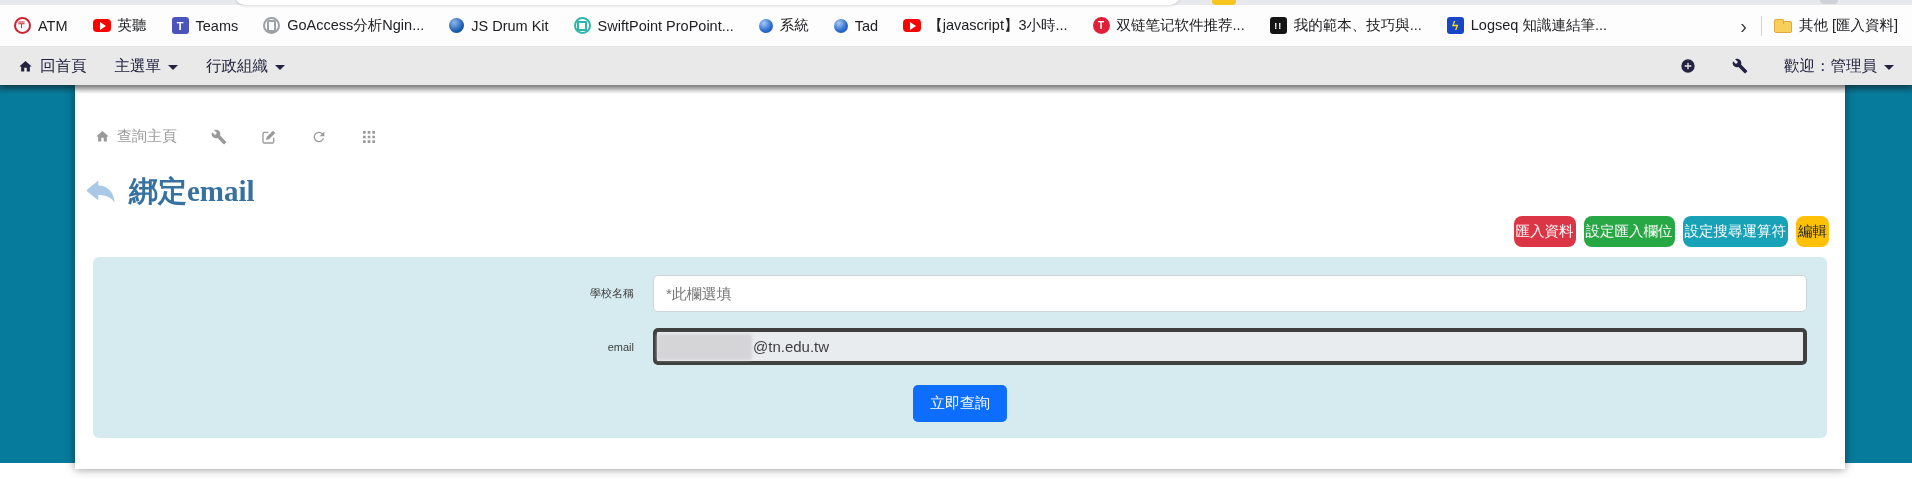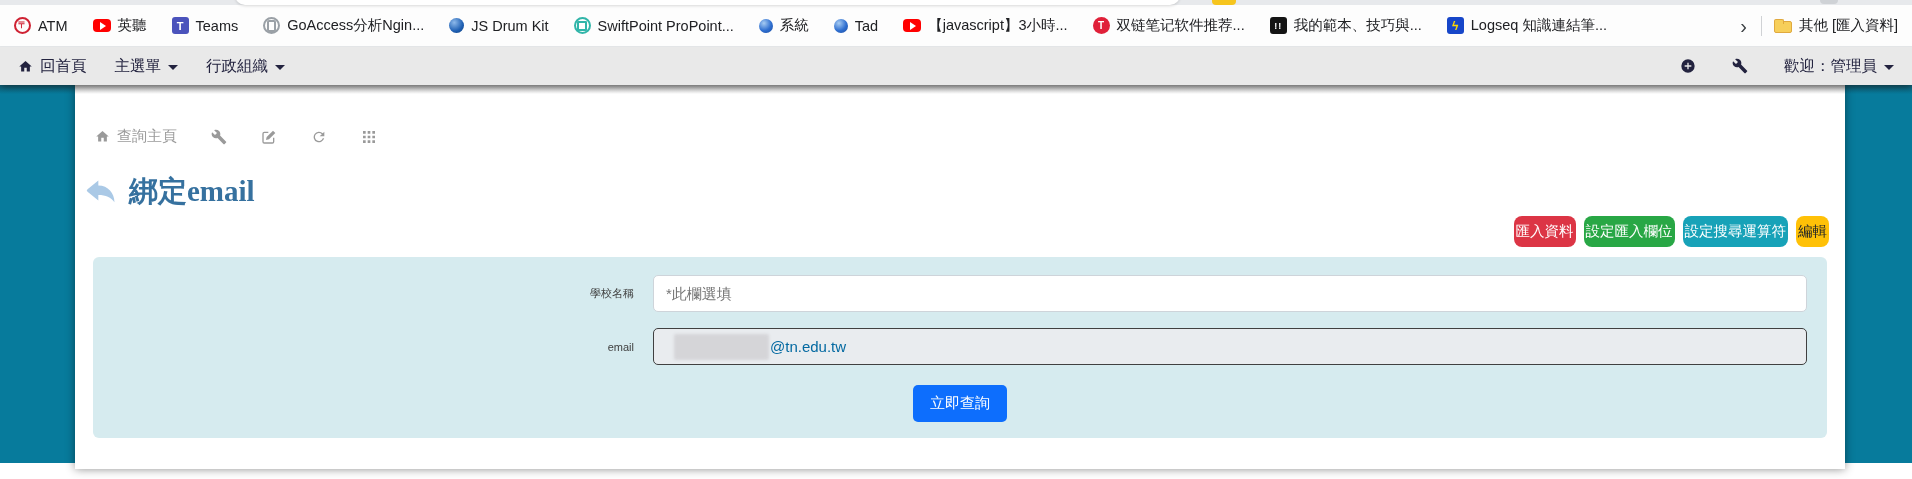--- a/index.html
+++ b/index.html
@@ -91,22 +91,22 @@
   .btn-warning { background:#ffc107; color:#212529; }
 
   .form-panel { margin:10px 18px 0 18px; background:#d6ebef; border-radius:6px;
     padding:2px 0 16px; }
   .form-row { display:flex; align-items:center; margin-top:16px; }
   .form-label { width:560px; text-align:right; padding-right:19px; font-size:11px; color:#404040; }
   .text-input { flex:1; margin-right:20px; height:37px; border:1px solid #ced4da;
     border-radius:5px; padding:0 12px; font-size:15px; color:#333; background:#fff;
     font-family:inherit; }
   .text-input::placeholder { color:#757575; }
-  .input-disabled { flex:1; margin-right:20px; height:37px; border:1px solid #404040;
-    border-radius:5px; padding:0 28px; font-size:15px; color:#0369a1; background:#e9ecef;
+  .input-disabled { flex:1; margin-right:20px; height:37px; border:4px solid #404040;
+    border-radius:5px; padding:0 8px; font-size:15px; color:#404040; background:#e9ecef;
     display:flex; align-items:center; }
   .redacted { width:95px; height:26px; background:#d5d5d8; border-radius:2px;
     filter:blur(1.5px); margin:0 1px 0 -8px; flex:none; }
   .submit-row { display:flex; justify-content:center; margin-top:20px; }
   .btn-primary { background:#0d6efd; border:none; border-radius:5px; color:#ffffff;
     padding:9px 17px; font-size:15px; cursor:pointer; font-family:inherit; }
 </style>
 </head>
 <body>
 

